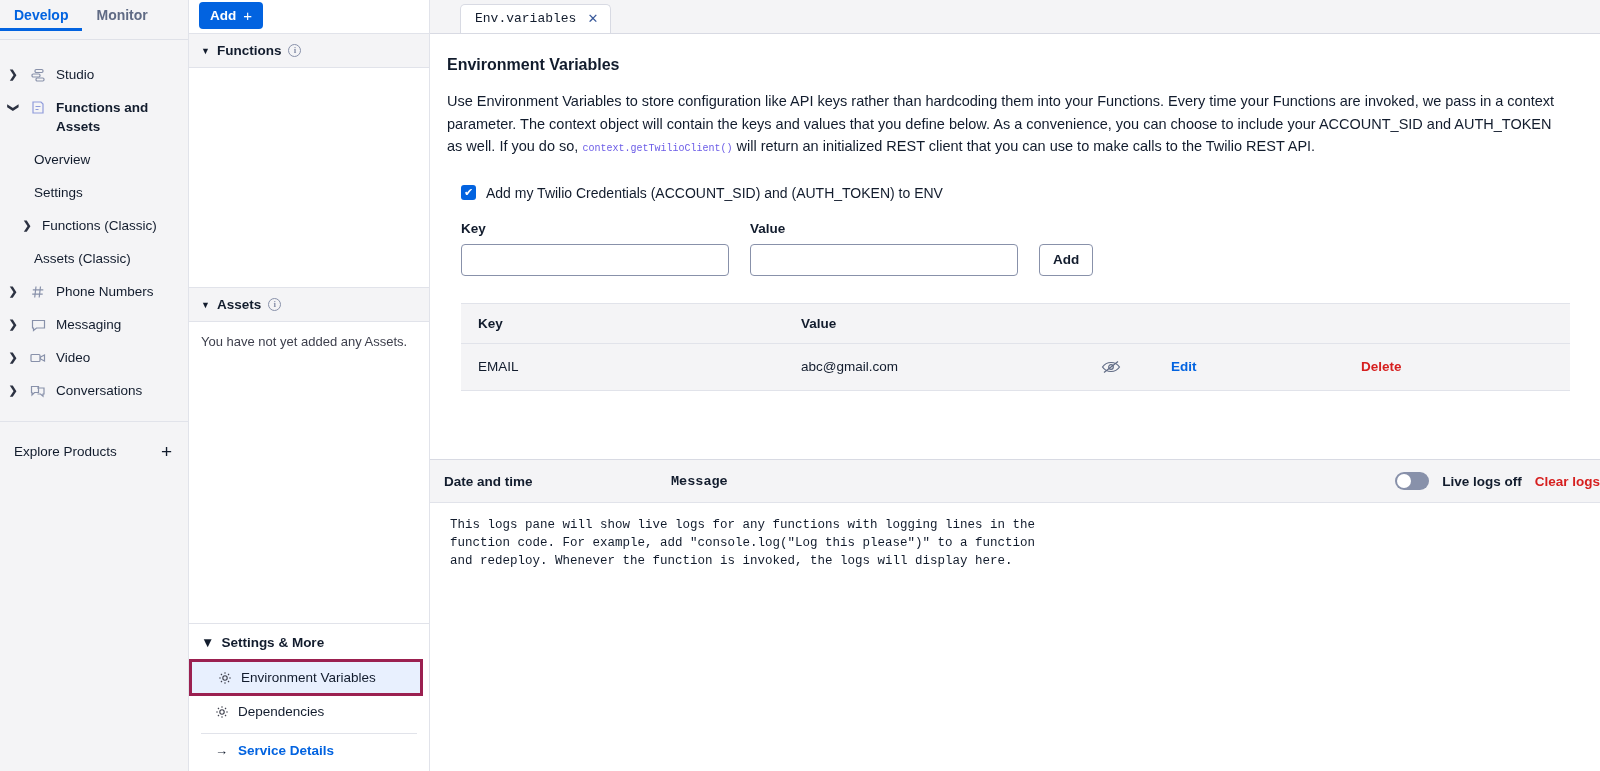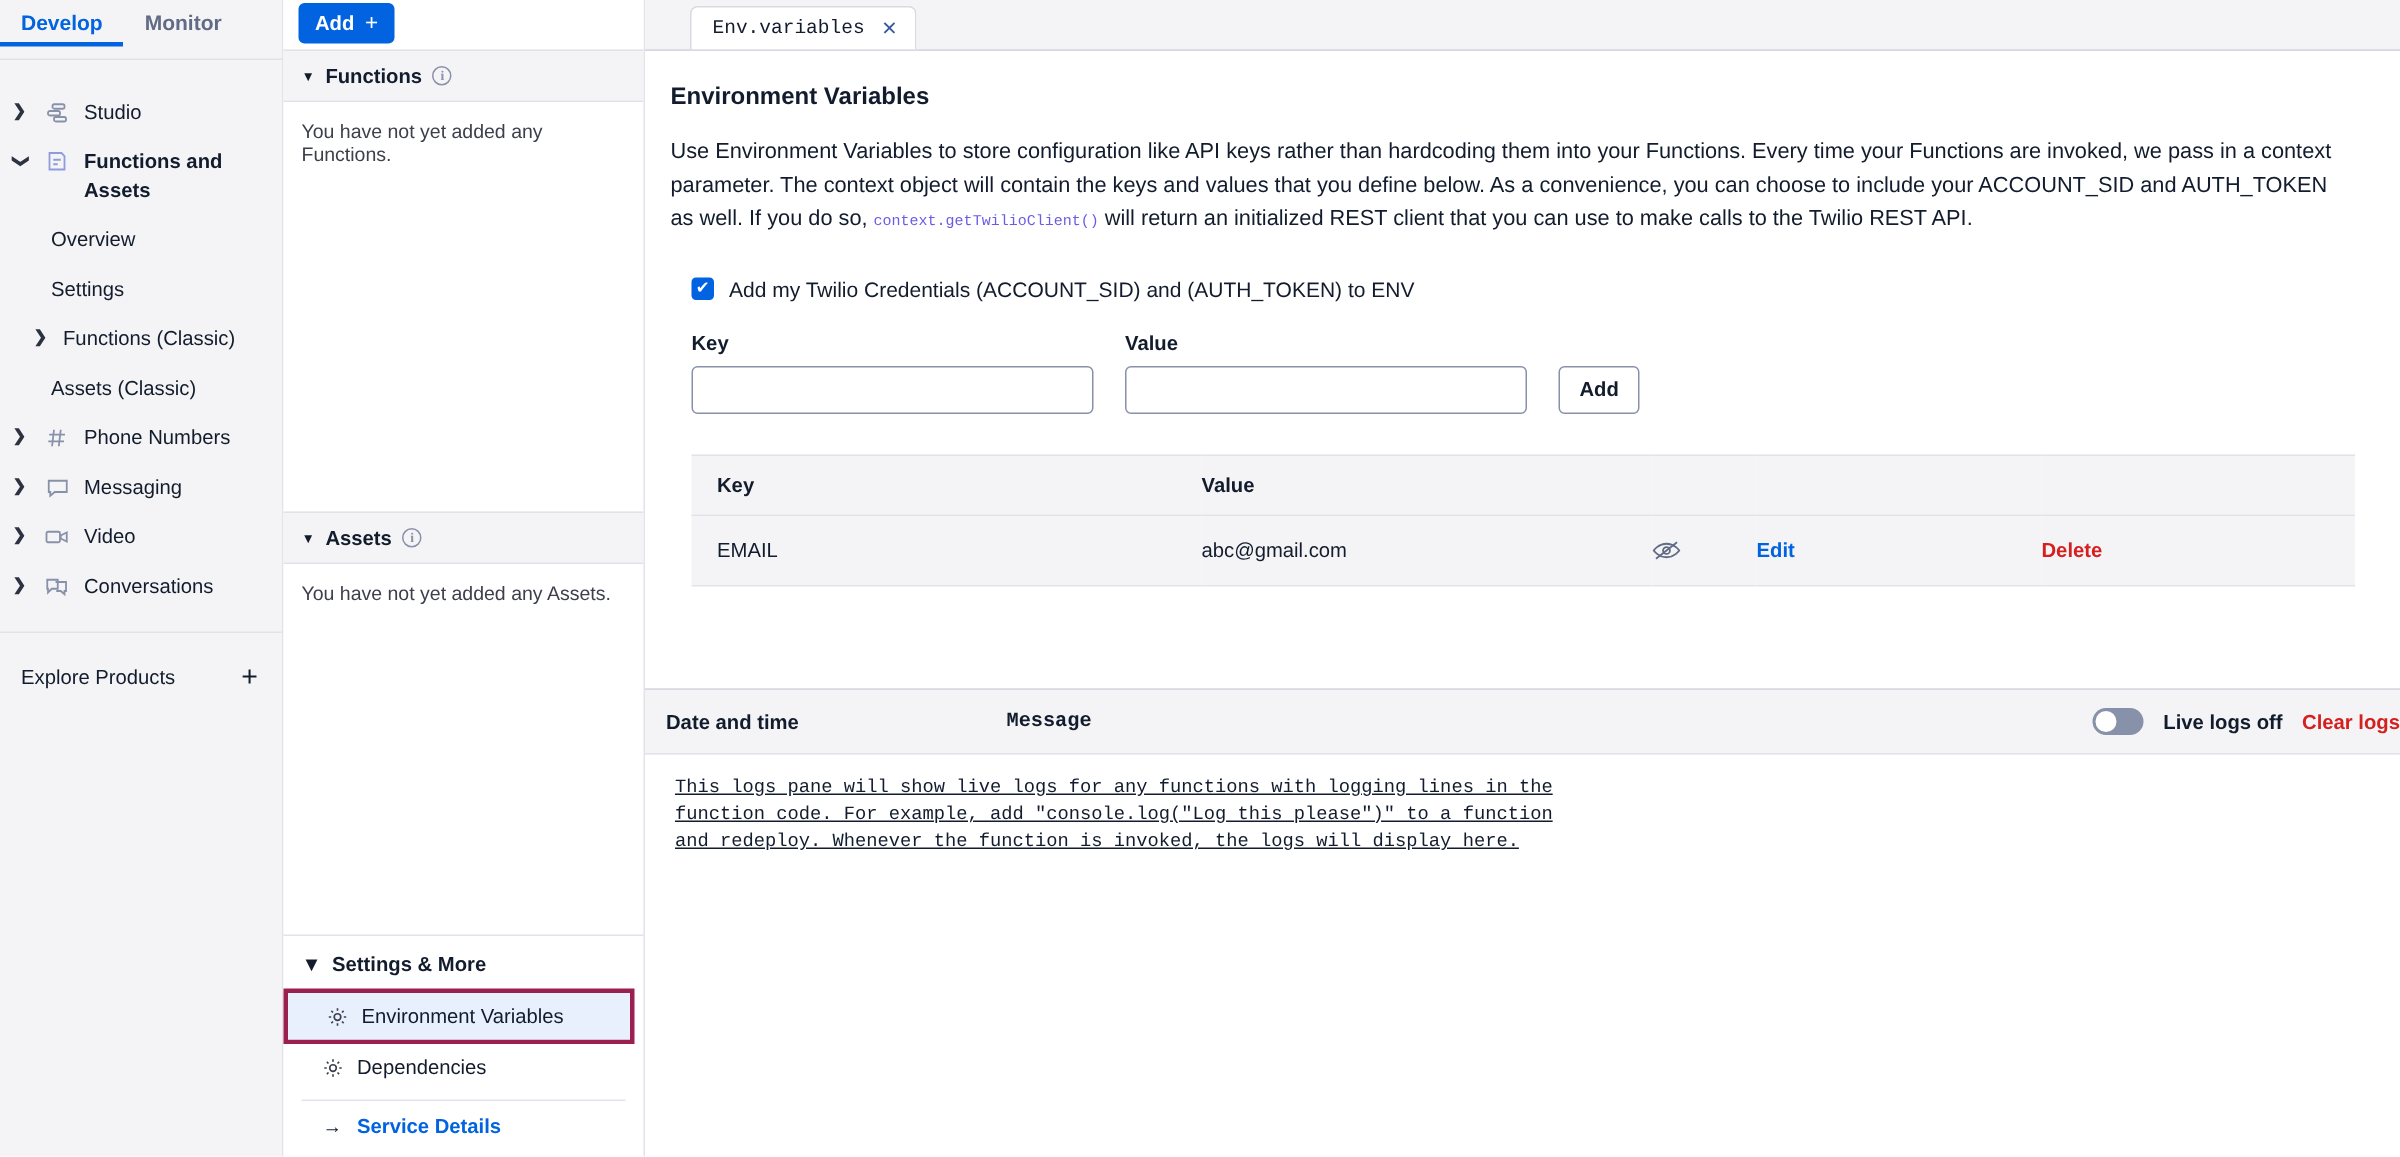--- a/index.html
+++ b/index.html
@@ -100,21 +100,21 @@
   }
   .setdiv { height: 1px; background: #e1e3ea; margin: 6px 12px 0 12px; }
   .svcrow {
     display: flex; align-items: center; gap: 10px;
     padding: 9px 12px 9px 26px; font-size: 13.5px; color: #0263e0;
     font-weight: 700; cursor: pointer;
   }
   .svcrow .arrow { color: #121c2d; font-size: 13px; font-weight: 400; }
 
   
-  .main { flex: 1 1 auto; height: 614px; display: flex; flex-direction: column; background: #a3a3a3; position: relative; }
+  .main { flex: 1 1 auto; height: 614px; display: flex; flex-direction: column; background: #0ea5e9; position: relative; }
   .tabstrip { height: 33px; background: #f4f4f6; display: flex; align-items: flex-end; padding-left: 30px; }
   .filetab {
     background: #fff; border: 1px solid #d8dae3; border-bottom: none;
     border-radius: 5px 5px 0 0; padding: 6px 12px 7px 14px;
     display: flex; align-items: center; gap: 11px;
     font-family: "Liberation Mono", monospace; font-size: 13px; color: #121c2d;
     cursor: pointer;
   }
   .filetab .x { color: #3a5a9b; font-size: 13px; cursor: pointer; font-family: "Liberation Sans", sans-serif; }
 
@@ -188,21 +188,21 @@
   .toggle .knob {
     position: absolute; left: 2px; top: 2px; width: 14px; height: 14px;
     border-radius: 50%; background: #fff;
   }
   .livelabel { font-size: 13.5px; font-weight: 700; white-space: nowrap; }
   .clearlogs { font-size: 13.5px; font-weight: 700; color: #d61f1f; cursor: pointer; white-space: nowrap; }
 
   .logbody {
     font-family: "Liberation Mono", monospace; font-size: 12.5px; line-height: 18px;
     color: #121c2d; padding: 13px 0 0 20px; white-space: pre; background: #fff;
-    height: 111px; overflow: hidden; text-decoration: underline;
+    height: 111px; overflow: hidden;
   }
   .icn { display:block; }
 </style>
 </head>
 <body>
 
 <div id="app">
 
   <div class="leftnav">
     <div class="tabbar">
@@ -307,21 +307,20 @@
         <span>Add</span>
         <span class="p">+</span>
       </button>
     </div>
 
     <div class="sectionhdr">
       <span class="caret">▼</span>
       <span>Functions</span>
       <span class="info">i</span>
     </div>
-    <div class="emptytext">You have not yet added any Functions.</div>
     <div style="height:219px"></div>
 
     <div class="sectionhdr">
       <span class="caret">▼</span>
       <span>Assets</span>
       <span class="info">i</span>
     </div>
     <div class="emptytext">You have not yet added any Assets.</div>
 
     <div class="midfill"></div>

